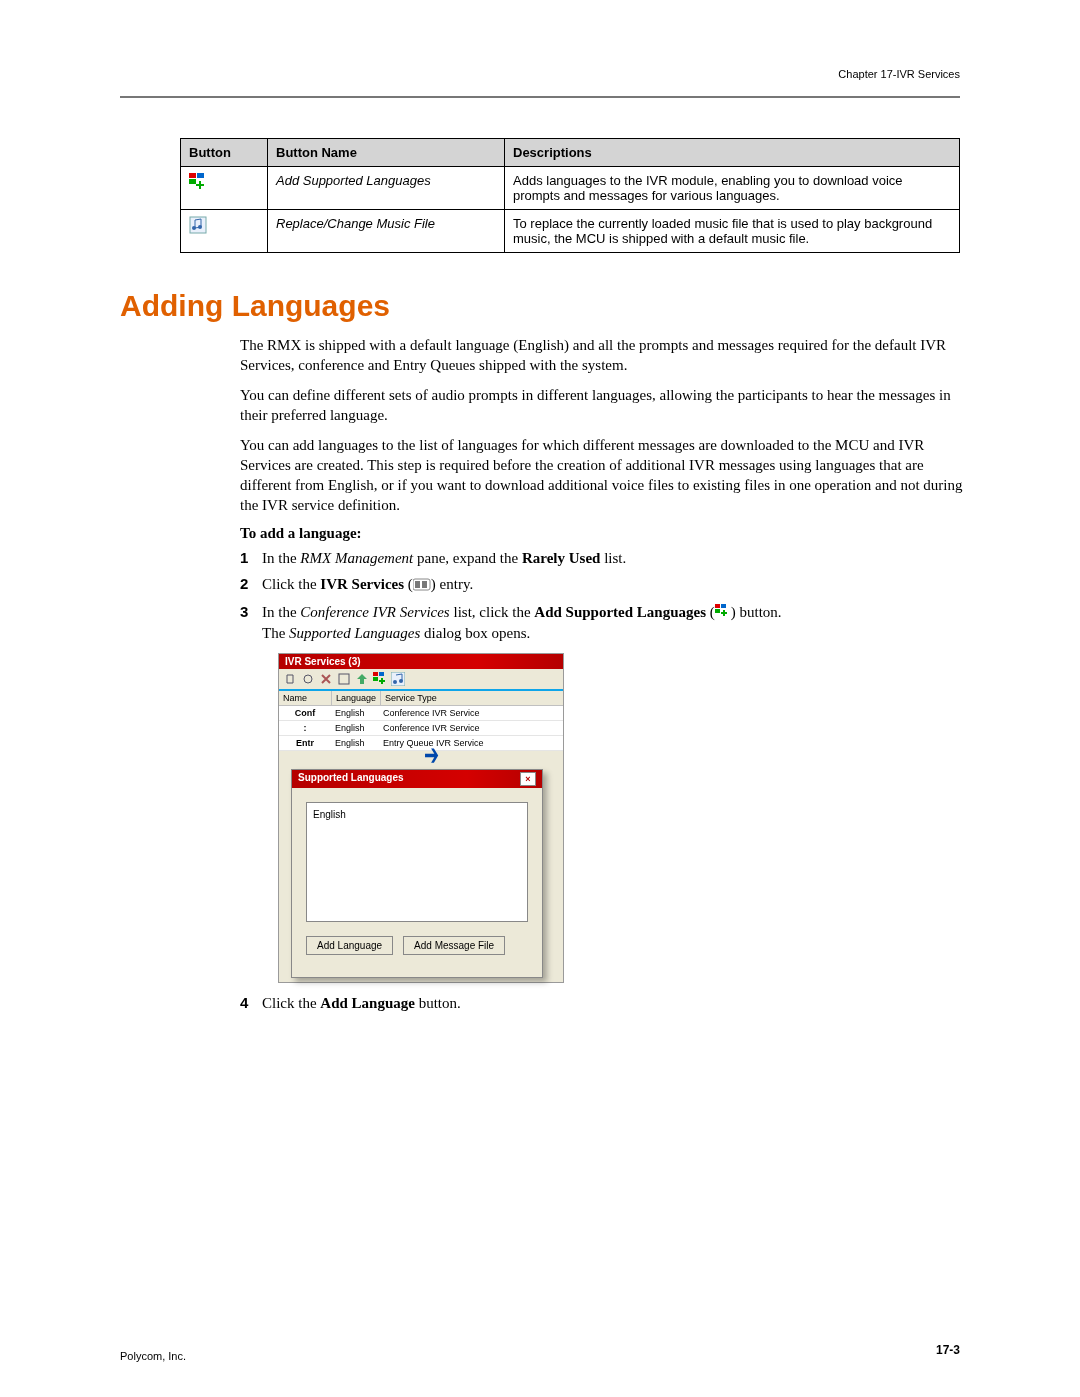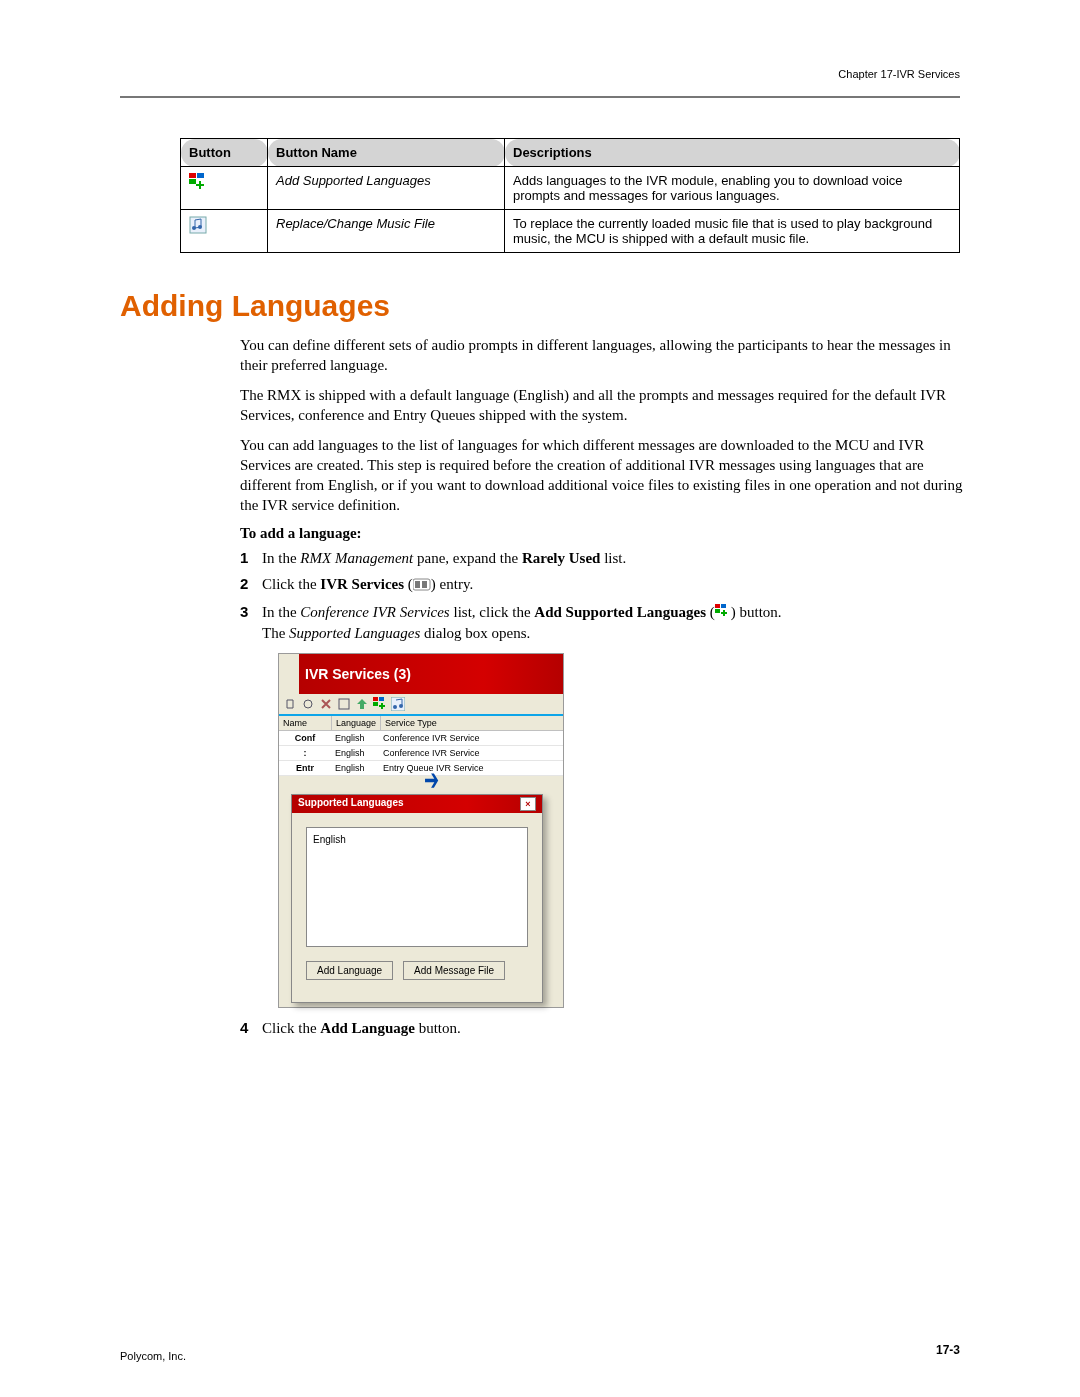--- a/index.html
+++ b/index.html
@@ -43,21 +43,20 @@
   }
   table.ivr th, table.ivr td {
     border: 1px solid #000;
     padding: 6px 8px;
     vertical-align: top;
     text-align: left;
   }
   table.ivr th {
     background: #d4d4d4;
     font-weight: bold;
-    border-radius: 14px;
   }
   table.ivr td.italic { font-style: italic; }
   td.icon-cell { vertical-align: top; }
   .tbl-icon {
     display: inline-block;
     vertical-align: top;
   }
   h2.section {
     font-family: Arial, sans-serif;
     color: #e06000;
@@ -104,23 +103,22 @@
     width: 284px;
     font-family: Tahoma, Arial, sans-serif;
     font-size: 10px;
     border: 1px solid #9a9a9a;
     background: #ece9d8;
   }
   .app-titlebar {
     background: linear-gradient(to right,#b50000,#d40000 70%,#b50000);
     color: #fff;
     font-weight: bold;
-    padding: 12px 6px;
-    font-size: 14px;
-    margin-left: 20px;
+    padding: 2px 6px;
+    font-size: 10px;
   }
   .app-toolbar {
     background:#ece9d8;
     padding:3px 4px;
     display:flex;
     gap:4px;
   }
   .app-cols {
     display:flex;
     background:#ec4899;
@@ -262,22 +260,22 @@
         </span>
       </td>
       <td class="italic">Replace/Change Music File</td>
       <td>To replace the currently loaded music file that is used to play background music, the MCU is shipped with a default music file.</td>
     </tr>
   </tbody>
     </table>
 
   <h2 class="section">Adding Languages</h2>
 
+  <p class="body-p">The RMX is shipped with a default language (English) and all the prompts and messages required for the default IVR Services, conference and Entry Queues shipped with the system.</p>
   <p class="body-p">You can define different sets of audio prompts in different languages, allowing the participants to hear the messages in their preferred language.</p>
-  <p class="body-p">The RMX is shipped with a default language (English) and all the prompts and messages required for the default IVR Services, conference and Entry Queues shipped with the system.</p>
   <p class="body-p">You can add languages to the list of languages for which different messages are downloaded to the MCU and IVR Services are created. This step is required before the creation of additional IVR messages using languages that are different from English, or if you want to download additional voice files to existing files in one operation and not during the IVR service definition.</p>
 
   <div class="steps-title">To add a language:</div>
 
   <ol class="steps">
     <li>
       <span class="num">1</span>
       <span class="txt">
         <span>In the </span><span class="ital">RMX Management</span><span> pane, expand the </span><span class="bold">Rarely Used</span><span> list.</span>
       </span>

